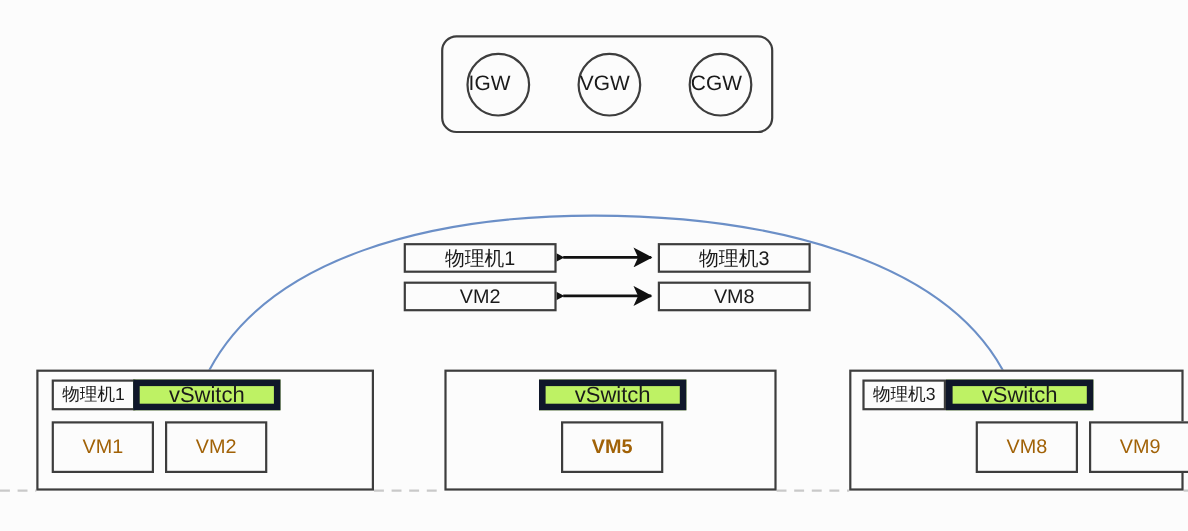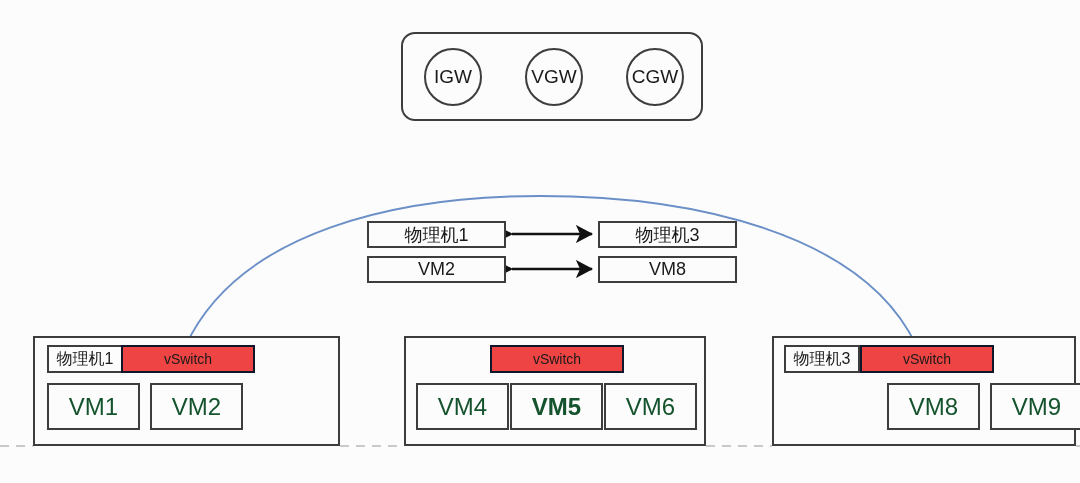--- a/index.html
+++ b/index.html
@@ -23,21 +23,20 @@
     border: 2px solid #3d3d3d;
     border-radius: 14px;
     background: #fcfcfc;
   }
   .circle {
     border: 2px solid #3d3d3d;
     border-radius: 50%;
     background: #fcfcfc;
     display: flex;
     align-items: center;
-    justify-content: center;
     font-size: 19px;
     color: #1a1a1a;
   }
   .host-outer {
     border: 2px solid #3d3d3d;
     background: #fcfcfc;
   }
   .label-chip {
     border: 2px solid #3d3d3d;
     background: #fcfcfc;
@@ -46,30 +45,30 @@
     justify-content: center;
     font-size: 16px;
     color: #1a1a1a;
   }
   .vm-box {
     border: 2px solid #3d3d3d;
     background: #fcfcfc;
     display: flex;
     align-items: center;
     justify-content: center;
-    font-size: 24px;
-    color: #14532d;
+    font-size: 18px;
+    color: #a16207;
   }
   .vswitch-box {
-    border: 2px solid #0f172a;
-    background: #ef4444;
+    border: 6px solid #0f172a;
+    background: #bef264;
     display: flex;
     align-items: center;
     justify-content: center;
-    font-size: 14px;
+    font-size: 20px;
     color: #1a1a1a;
   }
   .pair-box {
     border: 2px solid #3d3d3d;
     background: #fcfcfc;
     display: flex;
     align-items: center;
     justify-content: center;
     font-size: 18px;
     color: #1a1a1a;
@@ -157,28 +156,22 @@
     </div>
     <div class="abs vm-box" style="left:115px; top:45px; width:93px; height:47px;">
       <span>VM2</span>
     </div>
   </div>
 
   <div class="abs host-outer" style="left:404px; top:336px; width:302px; height:110px;">
     <div class="abs vswitch-box" style="left:84px; top:7px; width:134px; height:28px;">
       <span>vSwitch</span>
     </div>
-    <div class="abs vm-box" style="left:10px; top:45px; width:93px; height:47px;">
-      <span>VM4</span>
-    </div>
     <div class="abs vm-box" style="left:104px; top:45px; width:93px; height:47px;font-weight:bold;">
       <span>VM5</span>
-    </div>
-    <div class="abs vm-box" style="left:198px; top:45px; width:93px; height:47px;">
-      <span>VM6</span>
     </div>
   </div>
 
   <div class="abs host-outer" style="left:772px; top:336px; width:304px; height:110px;">
     <div class="abs label-chip" style="left:10px; top:7px; width:76px; height:28px;">
       <span>物理机3</span>
     </div>
     <div class="abs vswitch-box" style="left:86px; top:7px; width:134px; height:28px;">
       <span>vSwitch</span>
     </div>

